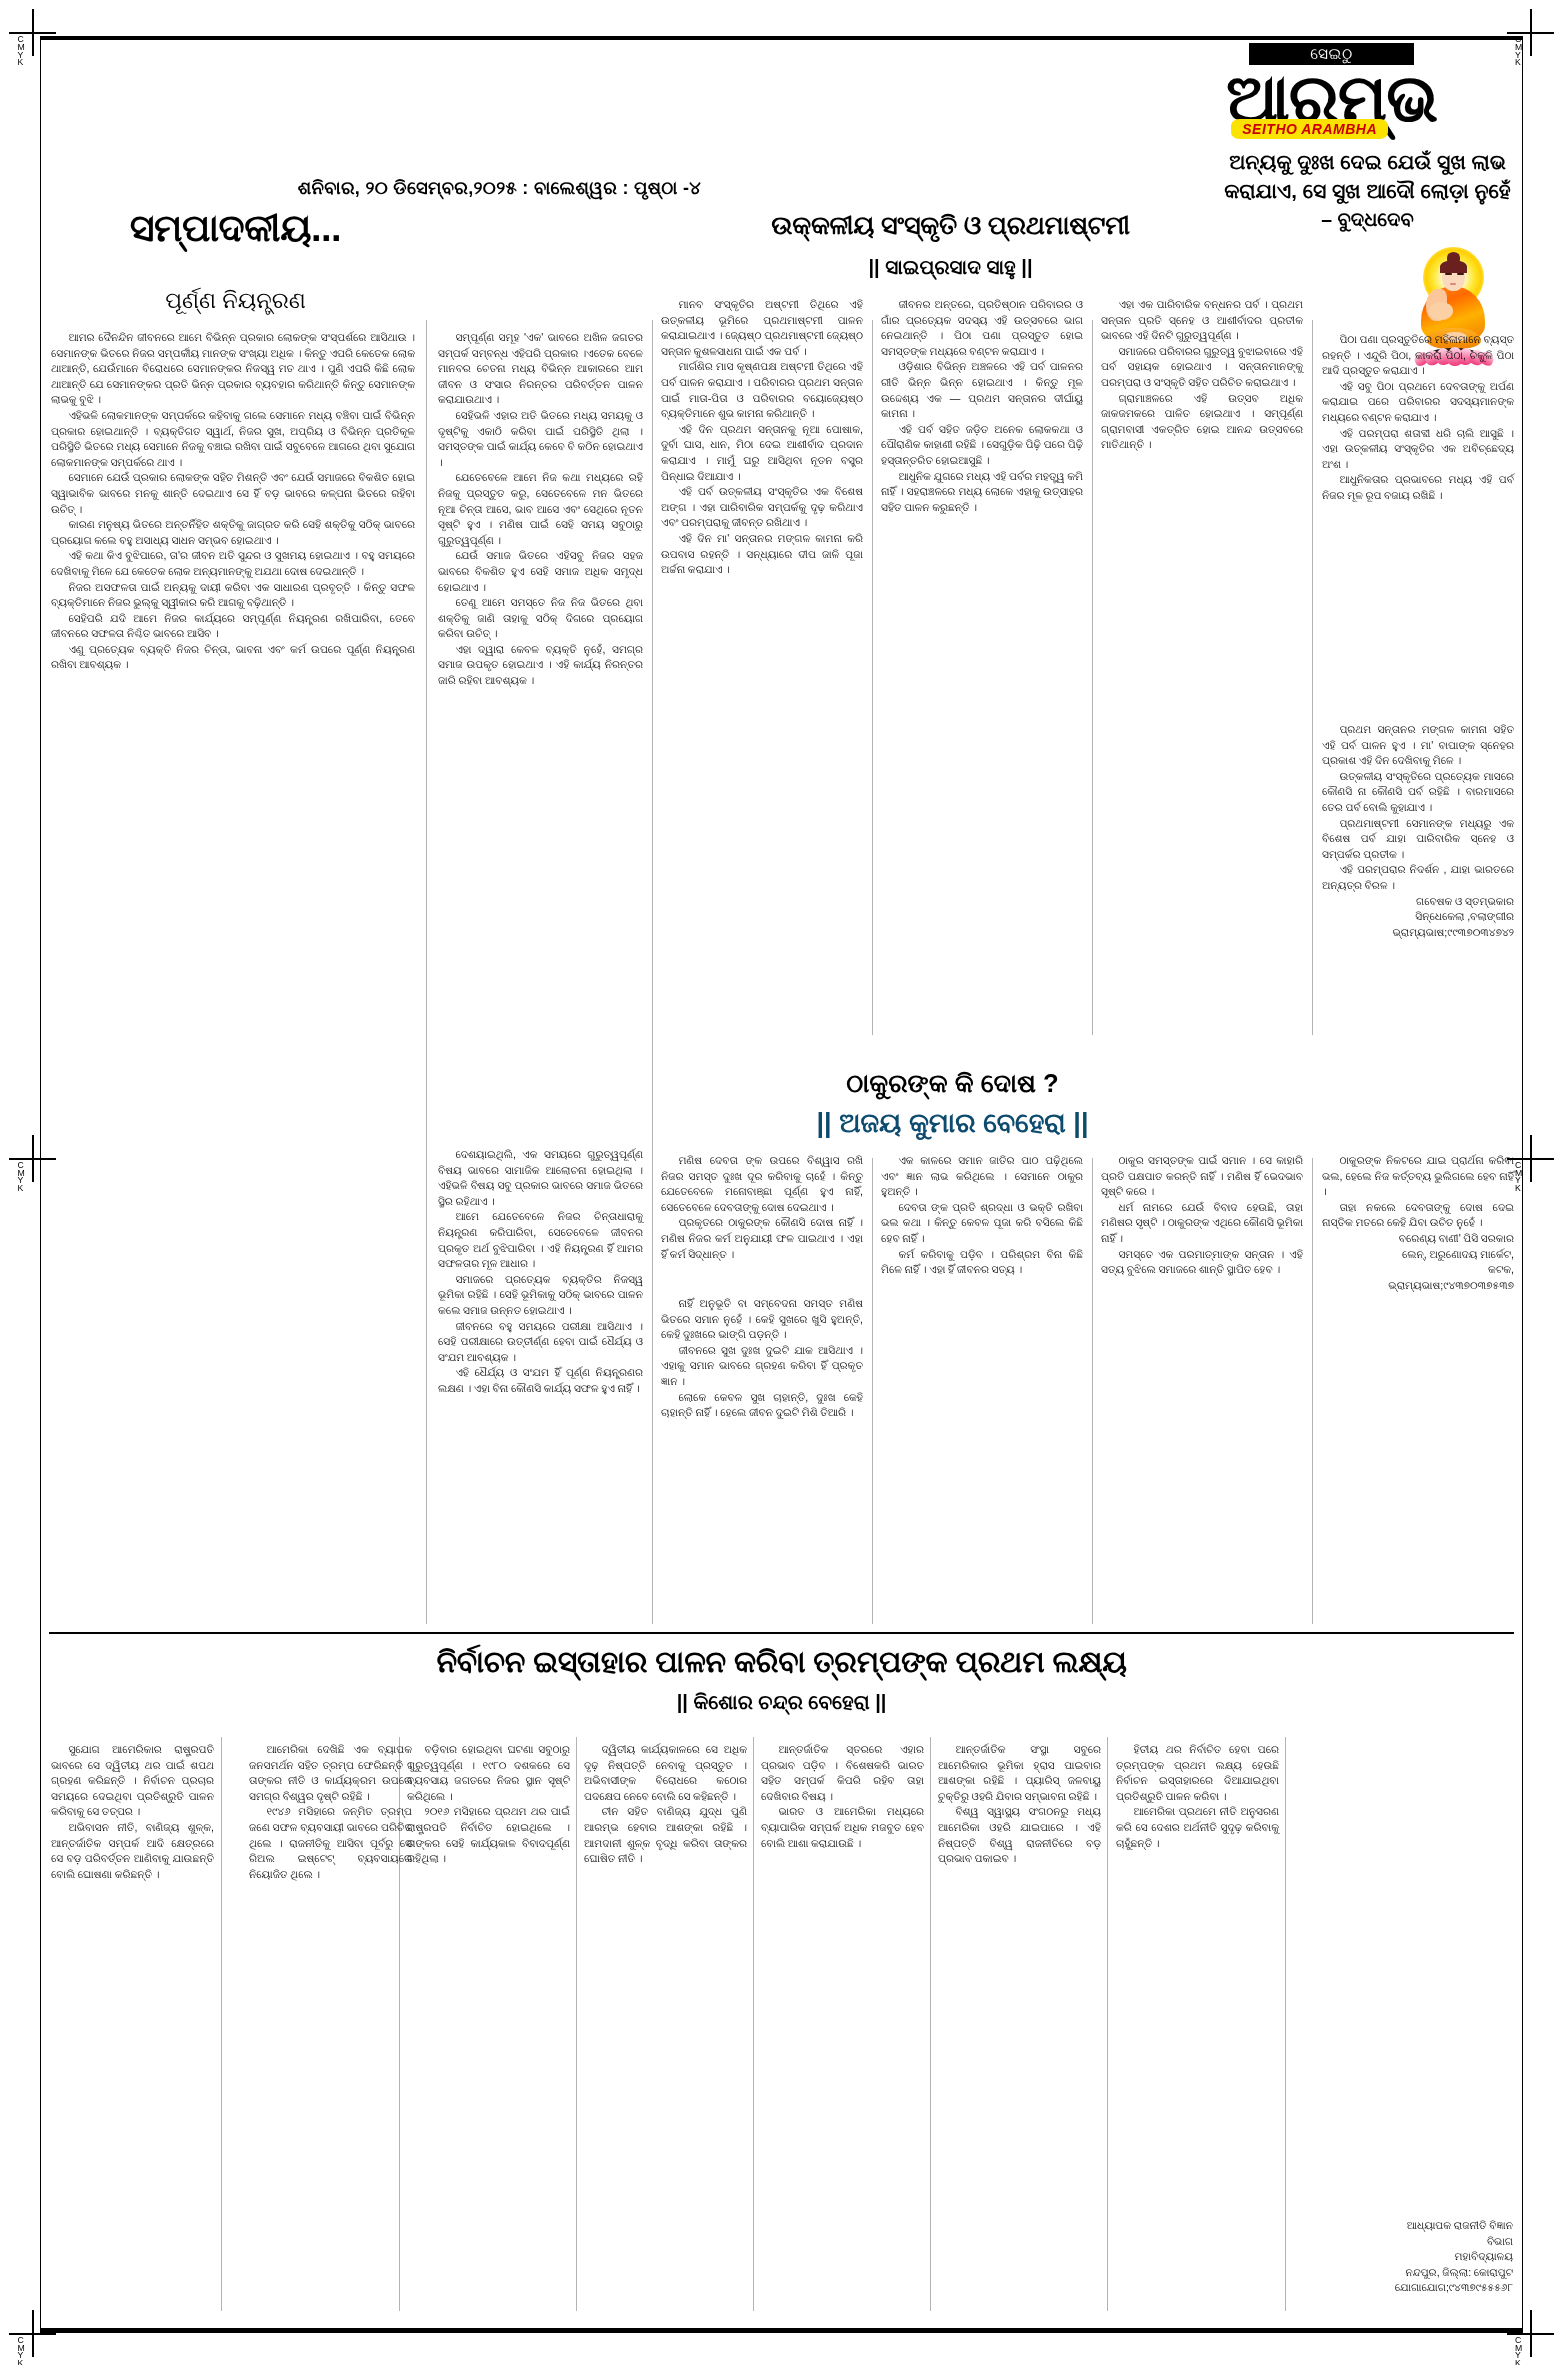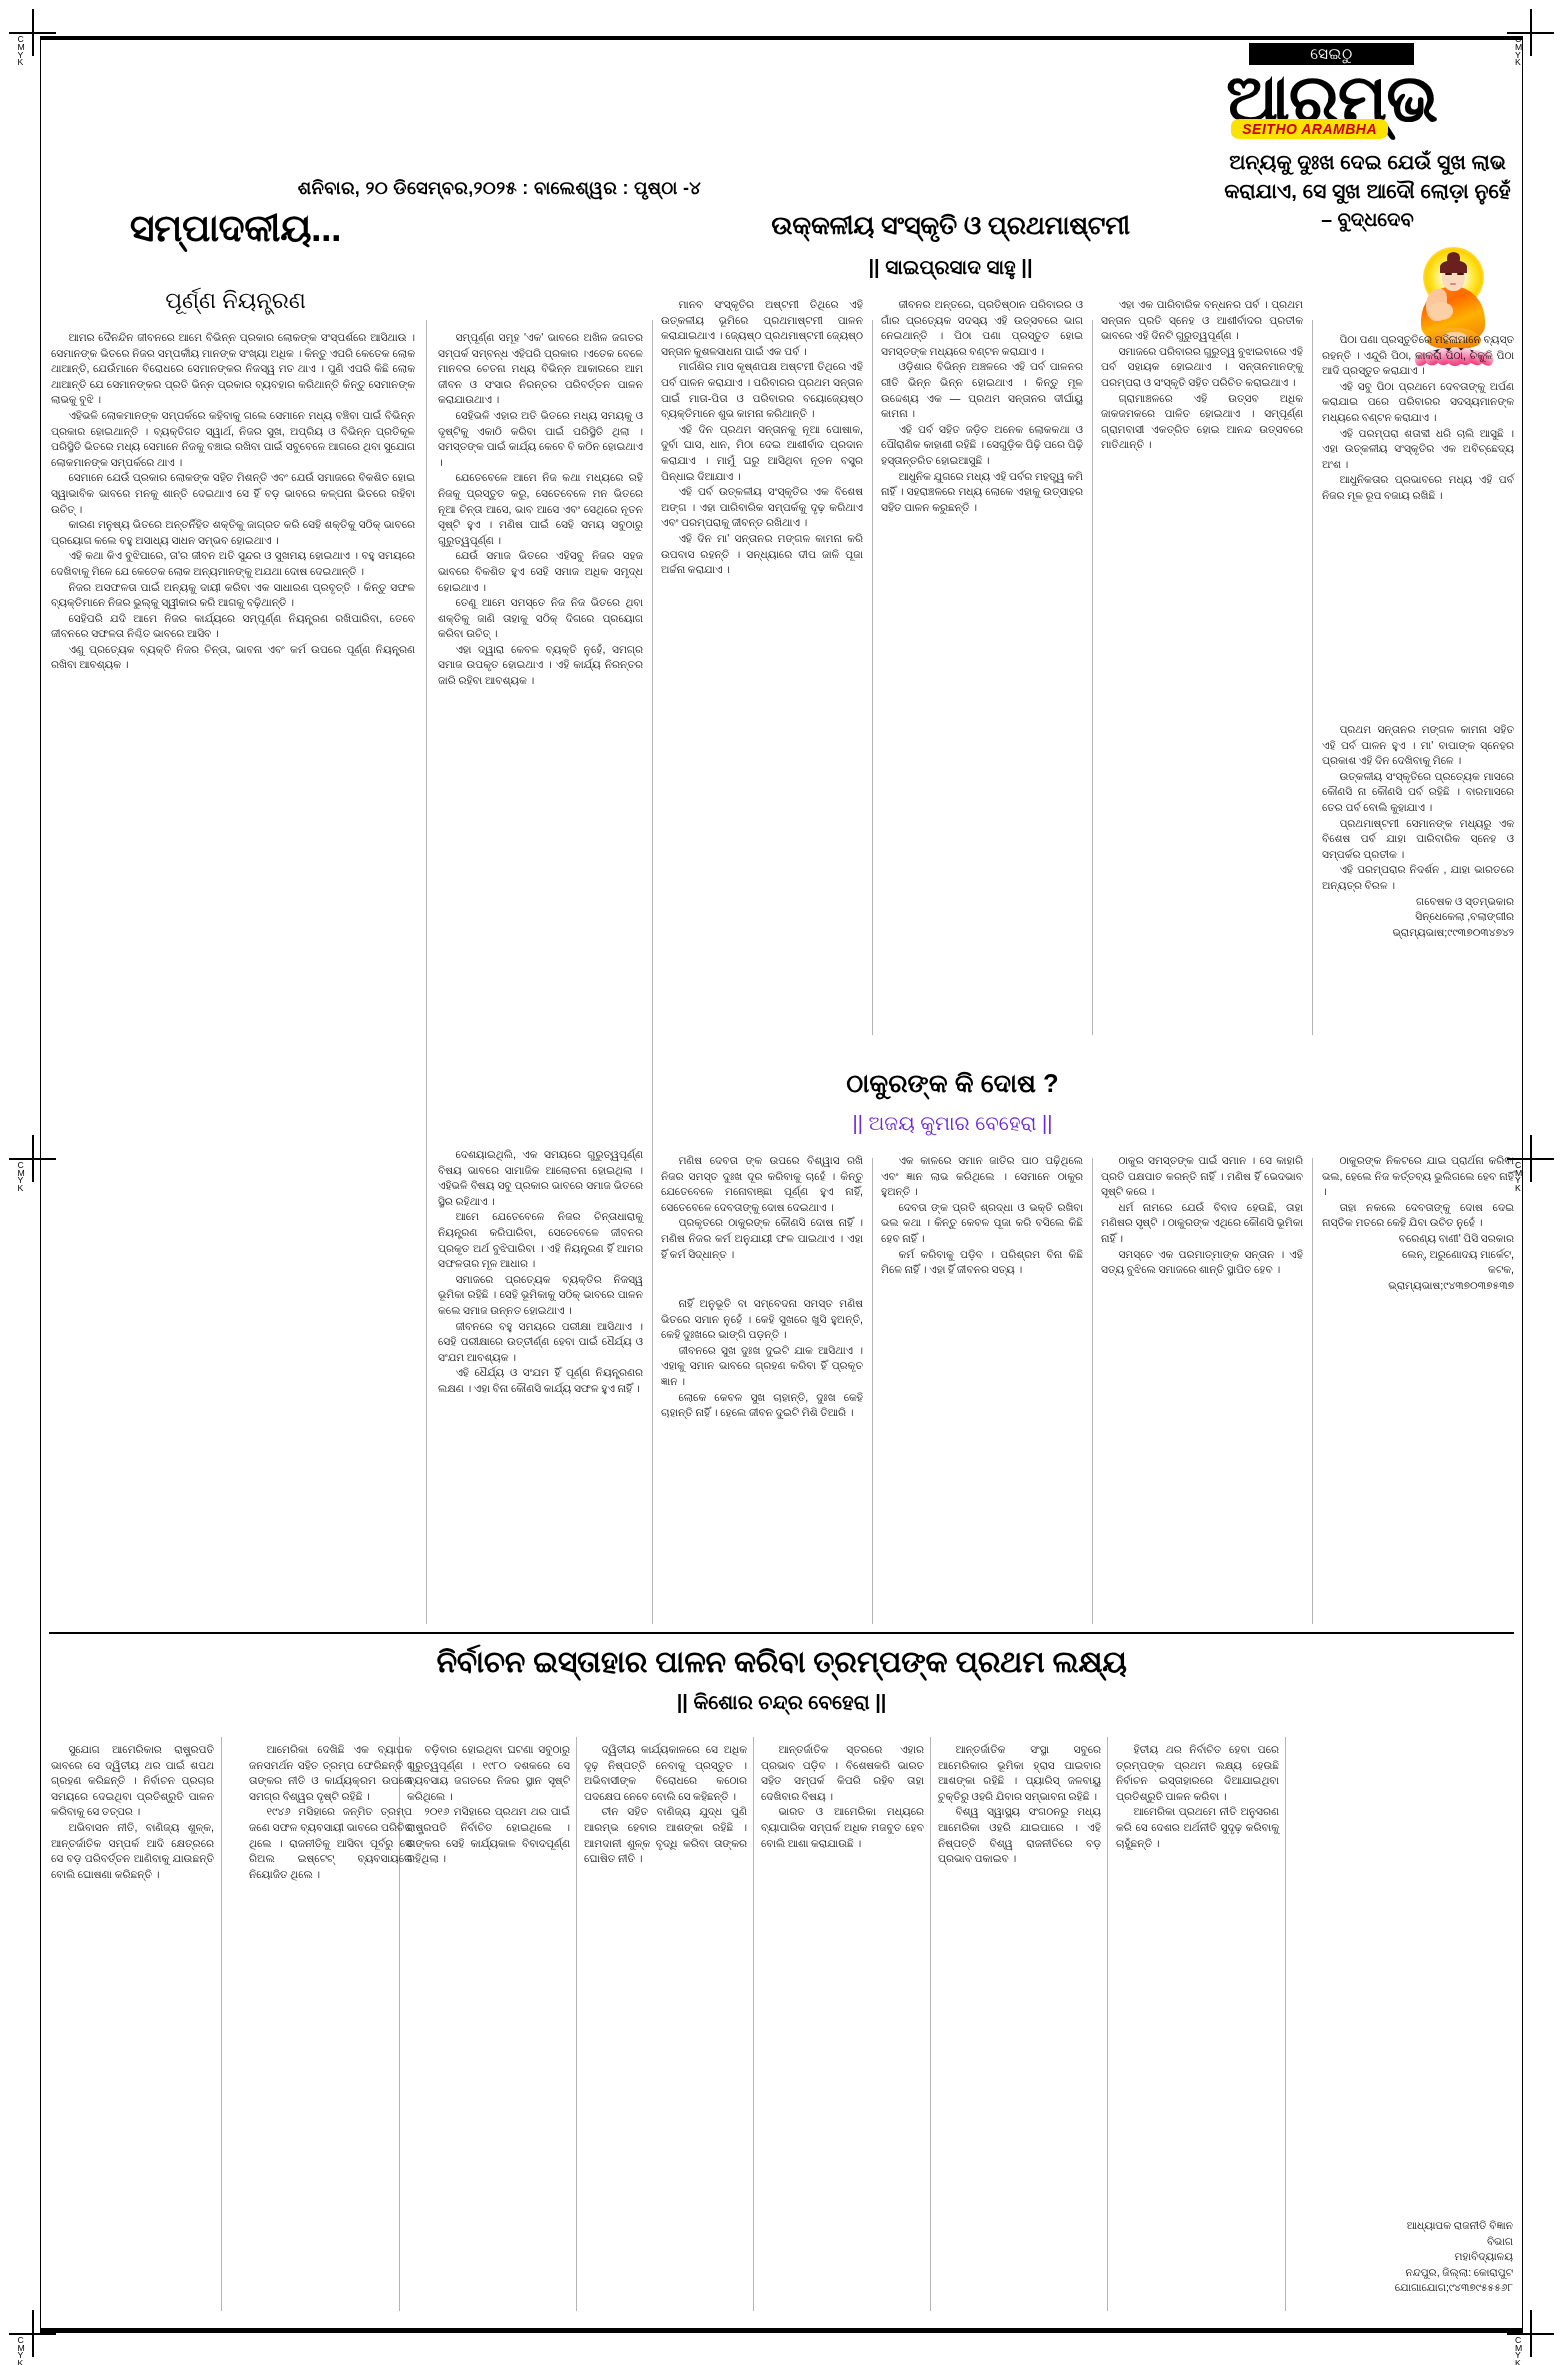--- a/index.html
+++ b/index.html
@@ -191,21 +191,21 @@
     font-size: 20px; line-height: 25.6px; font-weight: bold; color: #000;
     text-align: center;
   }
   .hl-a2 {
     position: absolute; left: 717px; top: 1067px; width: 471px;
     font-size: 25.6px; line-height: 32px; font-weight: bold; color: #000;
     text-align: center;
   }
   .byline-a2 {
     position: absolute; left: 717px; top: 1111px; width: 471px;
-    font-size: 20px; line-height: 25.6px; font-weight: normal; color: #6d28d9;
+    font-size: 27px; line-height: 25.6px; font-weight: bold; color: #0c4a6e;
     text-align: center;
   }
   .hl-a3 {
     position: absolute; left: 67px; top: 1643px; width: 1429px;
     font-size: 30px; line-height: 37px; font-weight: bold; color: #000;
     text-align: center; letter-spacing: -0.3px;
   }
   .byline-a3 {
     position: absolute; left: 67px; top: 1690px; width: 1429px;
     font-size: 20px; line-height: 25.6px; font-weight: bold; color: #000;

